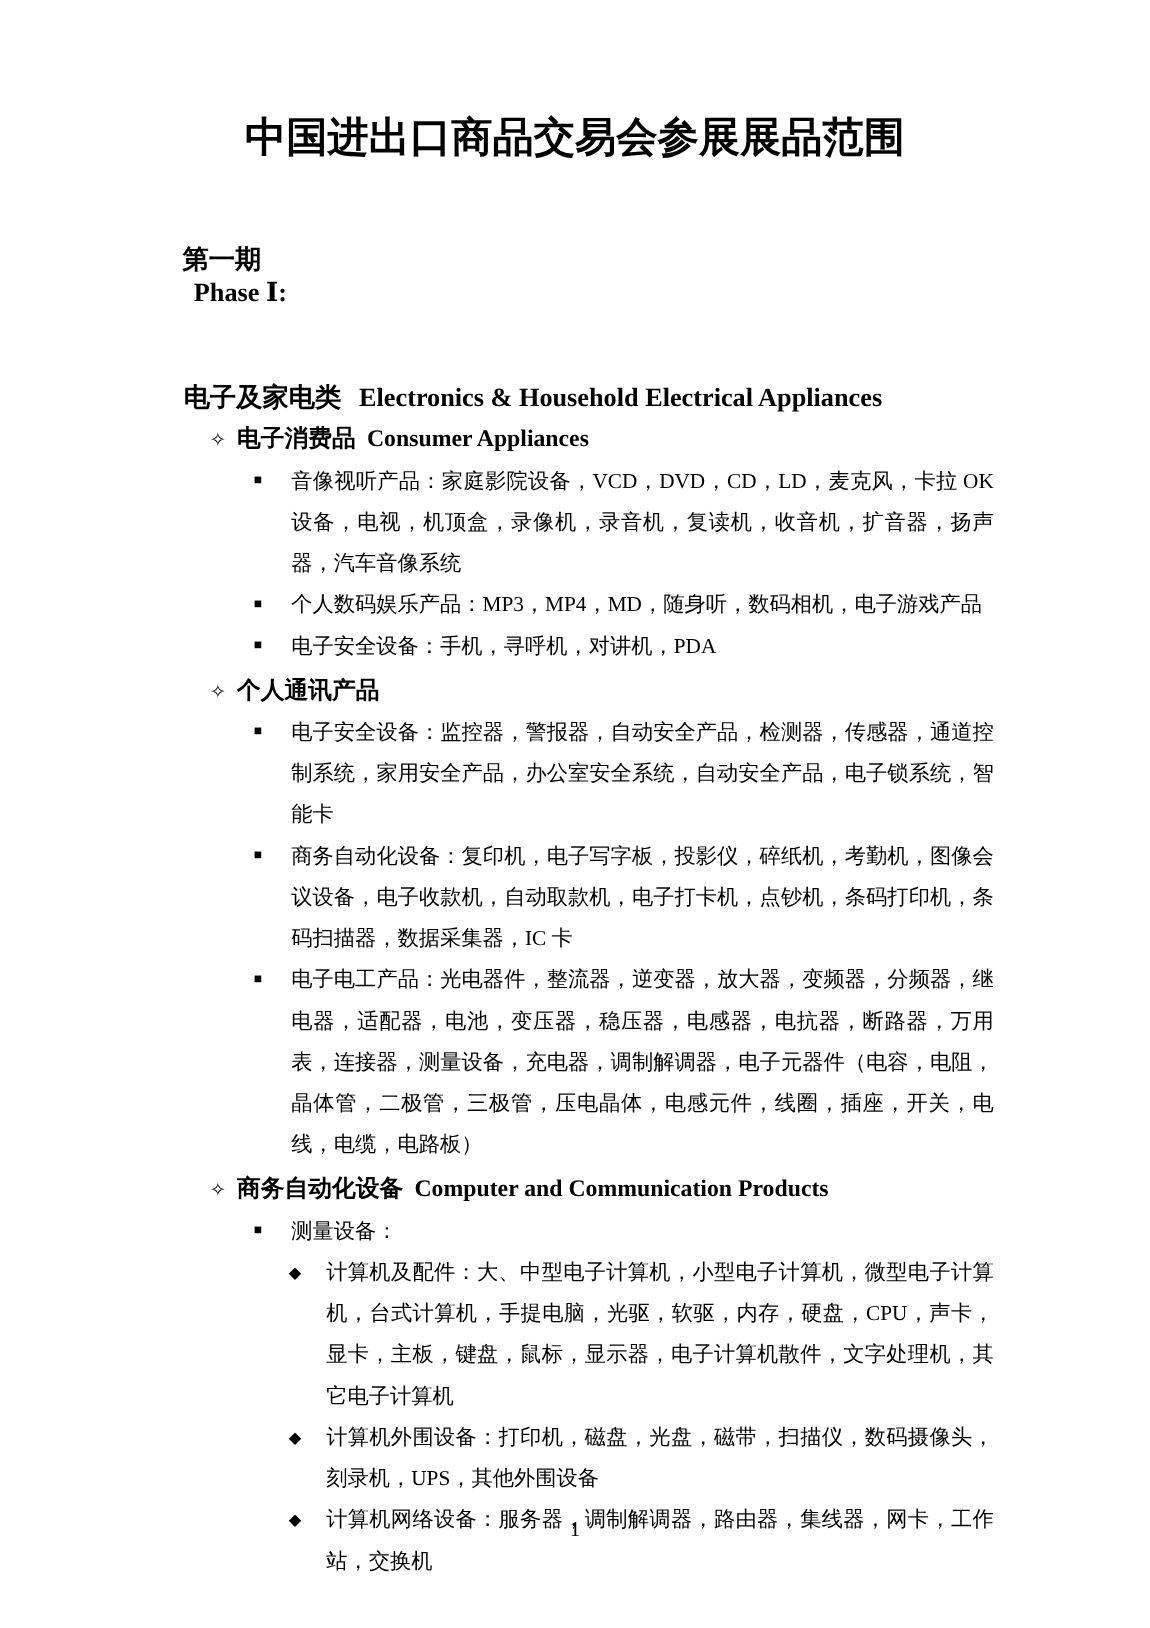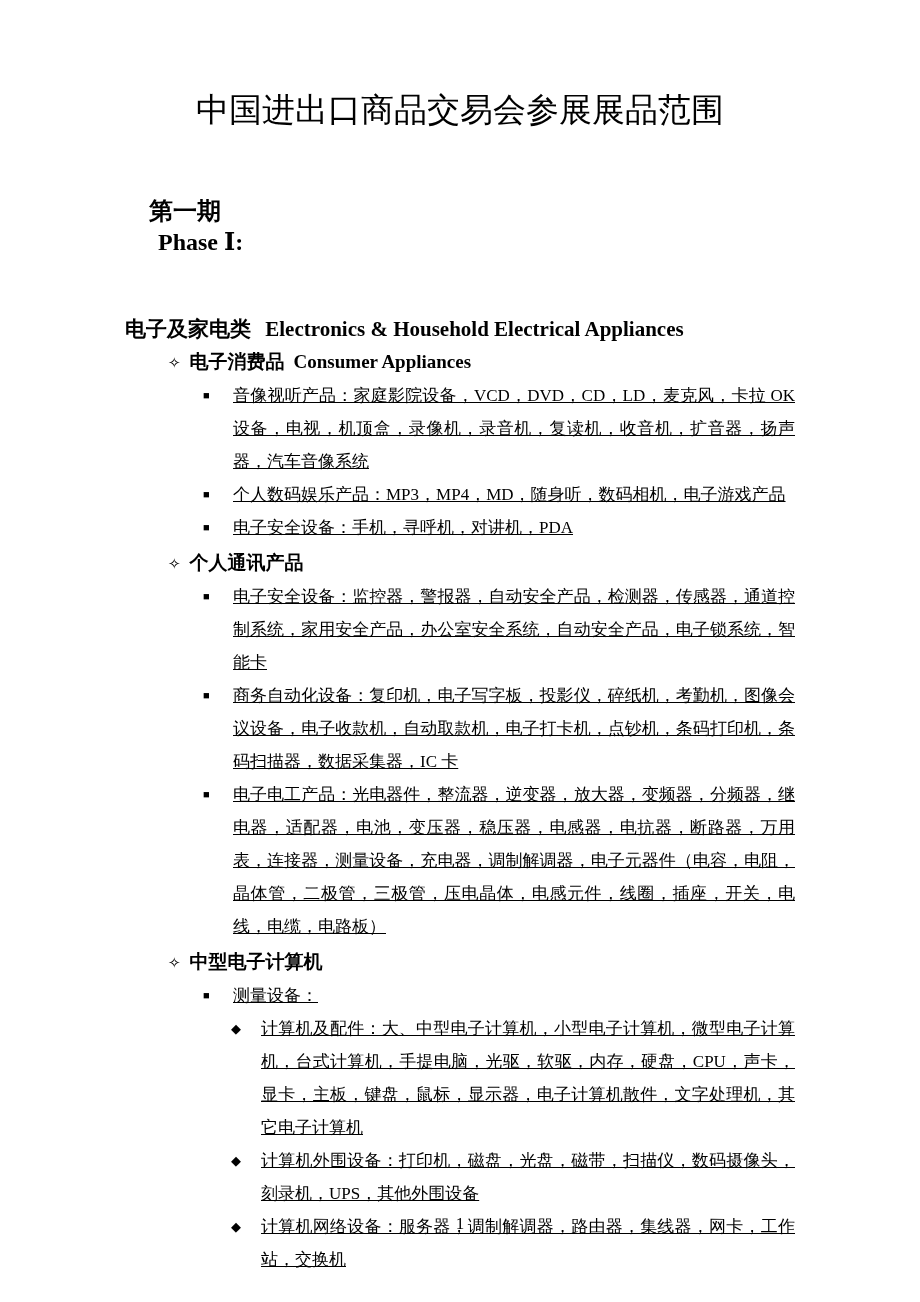--- a/index.html
+++ b/index.html
@@ -4,36 +4,36 @@
 <style>
   *{box-sizing:border-box;margin:0;padding:0;}
   html,body{background:#ffffff;}
   body{
     width:920px;height:1302px;position:relative;overflow:hidden;color:#000;
     font-family:"Liberation Serif","DejaVu Serif",serif;
   }
   .page{position:absolute;inset:0;padding:90px 125px 0 125px;}
   .title{
     text-align:center;font-family:"Liberation Sans","DejaVu Sans",sans-serif;
-    font-weight:400;font-size:33px;line-height:1.2;
+    font-weight:700;font-size:33px;line-height:1.2;
   }
-  .phase{margin-top:38px;font-size:24px;font-weight:700;white-space:pre-wrap;}
+  .phase{margin-top:38px;font-size:21px;font-weight:700;white-space:pre-wrap;}
   .zh{font-family:"Liberation Sans","DejaVu Sans",sans-serif;}
   .en{font-family:"Liberation Serif","DejaVu Serif",serif;margin-left:9px;}
-  .category{margin-top:32px;font-size:21px;font-weight:700;}
+  .category{margin-top:32px;font-size:21px;font-weight:700;margin-left:22px;}
   .subheading{
     margin:6px 0 4px 43px;font-size:19px;font-weight:700;
     display:flex;align-items:baseline;
   }
   .subheading .bullet{font-size:15px;font-weight:400;margin-right:9px;flex:0 0 auto;}
   .item{display:flex;margin-left:78px;font-size:17px;line-height:33px;}
   .item .bullet{flex:0 0 30px;font-size:11px;line-height:33px;}
   .subitem{display:flex;margin-left:106px;font-size:17px;line-height:33px;}
   .subitem .bullet{flex:0 0 30px;font-size:13px;line-height:33px;}
-  .item-text{flex:1 1 auto;text-align:justify;text-decoration:underline;}
+  .item-text{flex:1 1 auto;text-align:justify;}
   .footer{position:absolute;left:0;right:0;bottom:68px;text-align:center;font-size:17px;}
 </style>
 </head>
 <body>
 
 <div class="page">
 
   <div class="title">
     <div>中国进出口商品交易会参展展品范围</div>
   </div>
@@ -78,21 +78,22 @@
     <span class="bullet">■</span>
     <div class="item-text">商务自动化设备：复印机，电子写字板，投影仪，碎纸机，考勤机，图像会议设备，电子收款机，自动取款机，电子打卡机，点钞机，条码打印机，条码扫描器，数据采集器，IC 卡</div>
   </div>
   <div class="item">
     <span class="bullet">■</span>
     <div class="item-text">电子电工产品：光电器件，整流器，逆变器，放大器，变频器，分频器，继电器，适配器，电池，变压器，稳压器，电感器，电抗器，断路器，万用表，连接器，测量设备，充电器，调制解调器，电子元器件（电容，电阻，晶体管，二极管，三极管，压电晶体，电感元件，线圈，插座，开关，电线，电缆，电路板）</div>
   </div>
 
   <div class="subheading">
     <span class="bullet">✧</span>
-    <span class="zh">中型电子计算机</span>
+    <span class="zh">商务自动化设备</span>
+    <span class="en">Computer and Communication Products</span>
   </div>
   <div class="item">
     <span class="bullet">■</span>
     <div class="item-text">测量设备：</div>
   </div>
   <div class="subitem">
     <span class="bullet">◆</span>
     <div class="item-text">计算机及配件：大、中型电子计算机，小型电子计算机，微型电子计算机，台式计算机，手提电脑，光驱，软驱，内存，硬盘，CPU，声卡，显卡，主板，键盘，鼠标，显示器，电子计算机散件，文字处理机，其它电子计算机</div>
   </div>
   <div class="subitem">

